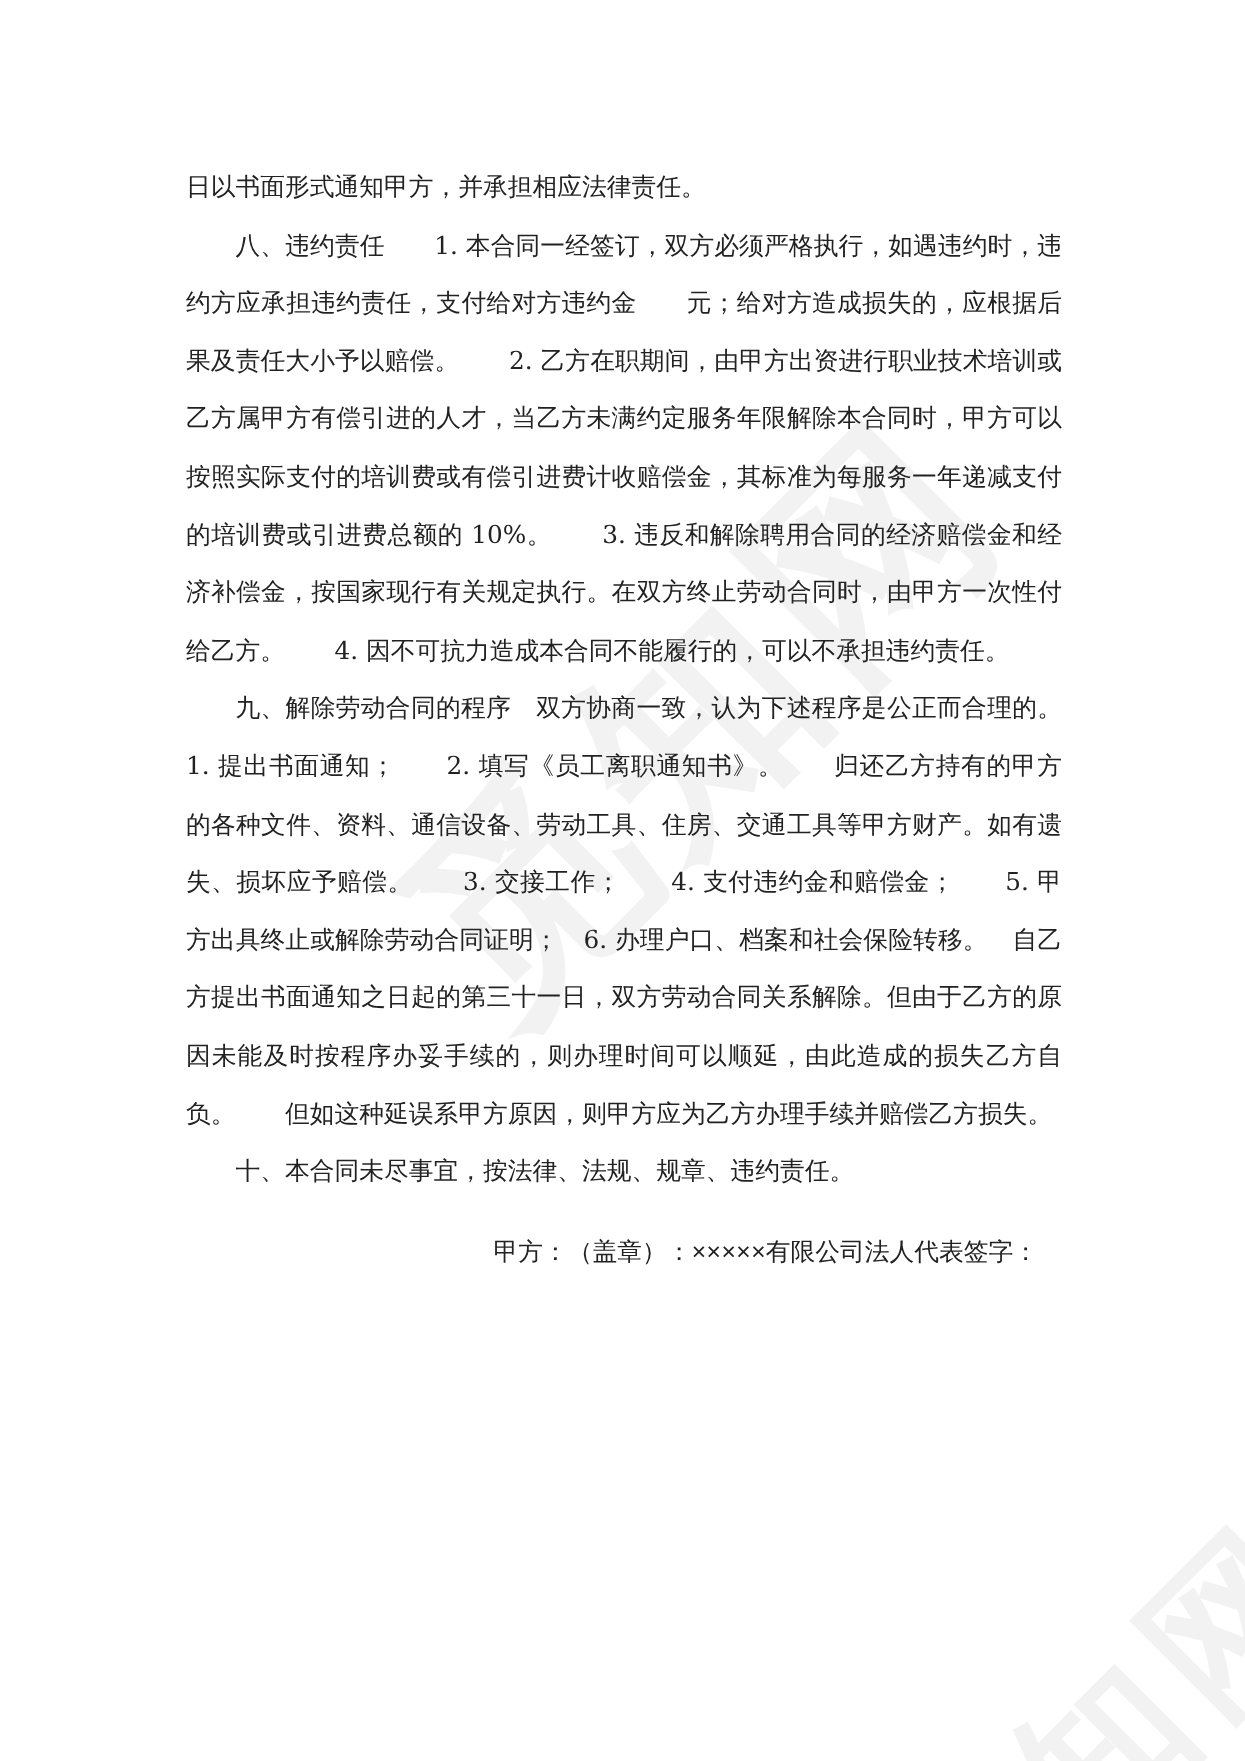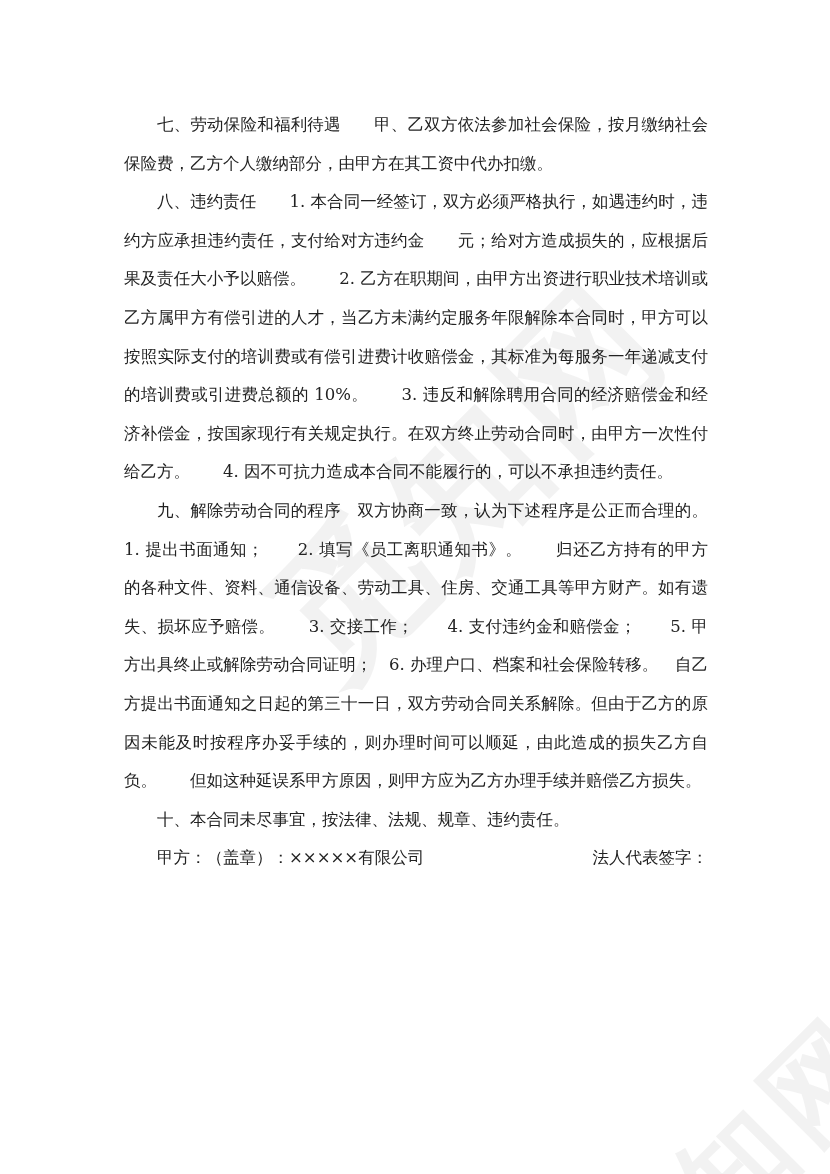--- a/index.html
+++ b/index.html
@@ -42,36 +42,37 @@
       line-height: 38.6px;
       text-align: justify;
     }
     .para {
       margin: 0;
       text-indent: 2em;
       white-space: pre-wrap;
     }
     .para.no-indent { text-indent: 0; }
     .sign-line {
-      margin: 0;
+      margin: 16px;
       display: flex;
-      justify-content: space-between;
+      justify-content: flex-end;
       padding-left: 2em;
+      font-family: Liberation Mono, monospace;
     }
   </style>
 </head>
 <body>
 
 <div class="page">
 
   <div class="watermark wm1">觅知网</div>
   <div class="watermark wm2">觅知网</div>
 
   <div class="body-text">
-    <p class="para">七、劳动保险和福利待遇　　甲、乙双方依法参加社会保险，按月缴纳社会保险费，乙方个人缴纳部分，由甲方在其工资中代办扣缴。</p>
+    <p class="para no-indent">日以书面形式通知甲方，并承担相应法律责任。</p>
     <p class="para">八、违约责任　　1. 本合同一经签订，双方必须严格执行，如遇违约时，违约方应承担违约责任，支付给对方违约金　　元；给对方造成损失的，应根据后果及责任大小予以赔偿。　　2. 乙方在职期间，由甲方出资进行职业技术培训或乙方属甲方有偿引进的人才，当乙方未满约定服务年限解除本合同时，甲方可以按照实际支付的培训费或有偿引进费计收赔偿金，其标准为每服务一年递减支付的培训费或引进费总额的 10%。　　3. 违反和解除聘用合同的经济赔偿金和经济补偿金，按国家现行有关规定执行。在双方终止劳动合同时，由甲方一次性付给乙方。　　4. 因不可抗力造成本合同不能履行的，可以不承担违约责任。</p>
     <p class="para">九、解除劳动合同的程序　双方协商一致，认为下述程序是公正而合理的。1. 提出书面通知；　　2. 填写《员工离职通知书》。　　归还乙方持有的甲方的各种文件、资料、通信设备、劳动工具、住房、交通工具等甲方财产。如有遗失、损坏应予赔偿。　　3. 交接工作；　　4. 支付违约金和赔偿金；　　5. 甲方出具终止或解除劳动合同证明；　6. 办理户口、档案和社会保险转移。　自乙方提出书面通知之日起的第三十一日，双方劳动合同关系解除。但由于乙方的原因未能及时按程序办妥手续的，则办理时间可以顺延，由此造成的损失乙方自负。　　但如这种延误系甲方原因，则甲方应为乙方办理手续并赔偿乙方损失。</p>
     <p class="para">十、本合同未尽事宜，按法律、法规、规章、违约责任。</p>
     <div class="sign-line">
       <span>甲方：（盖章）：×××××有限公司</span>
       <span>法人代表签字：</span>
     </div>
   </div>
 
 </div>

